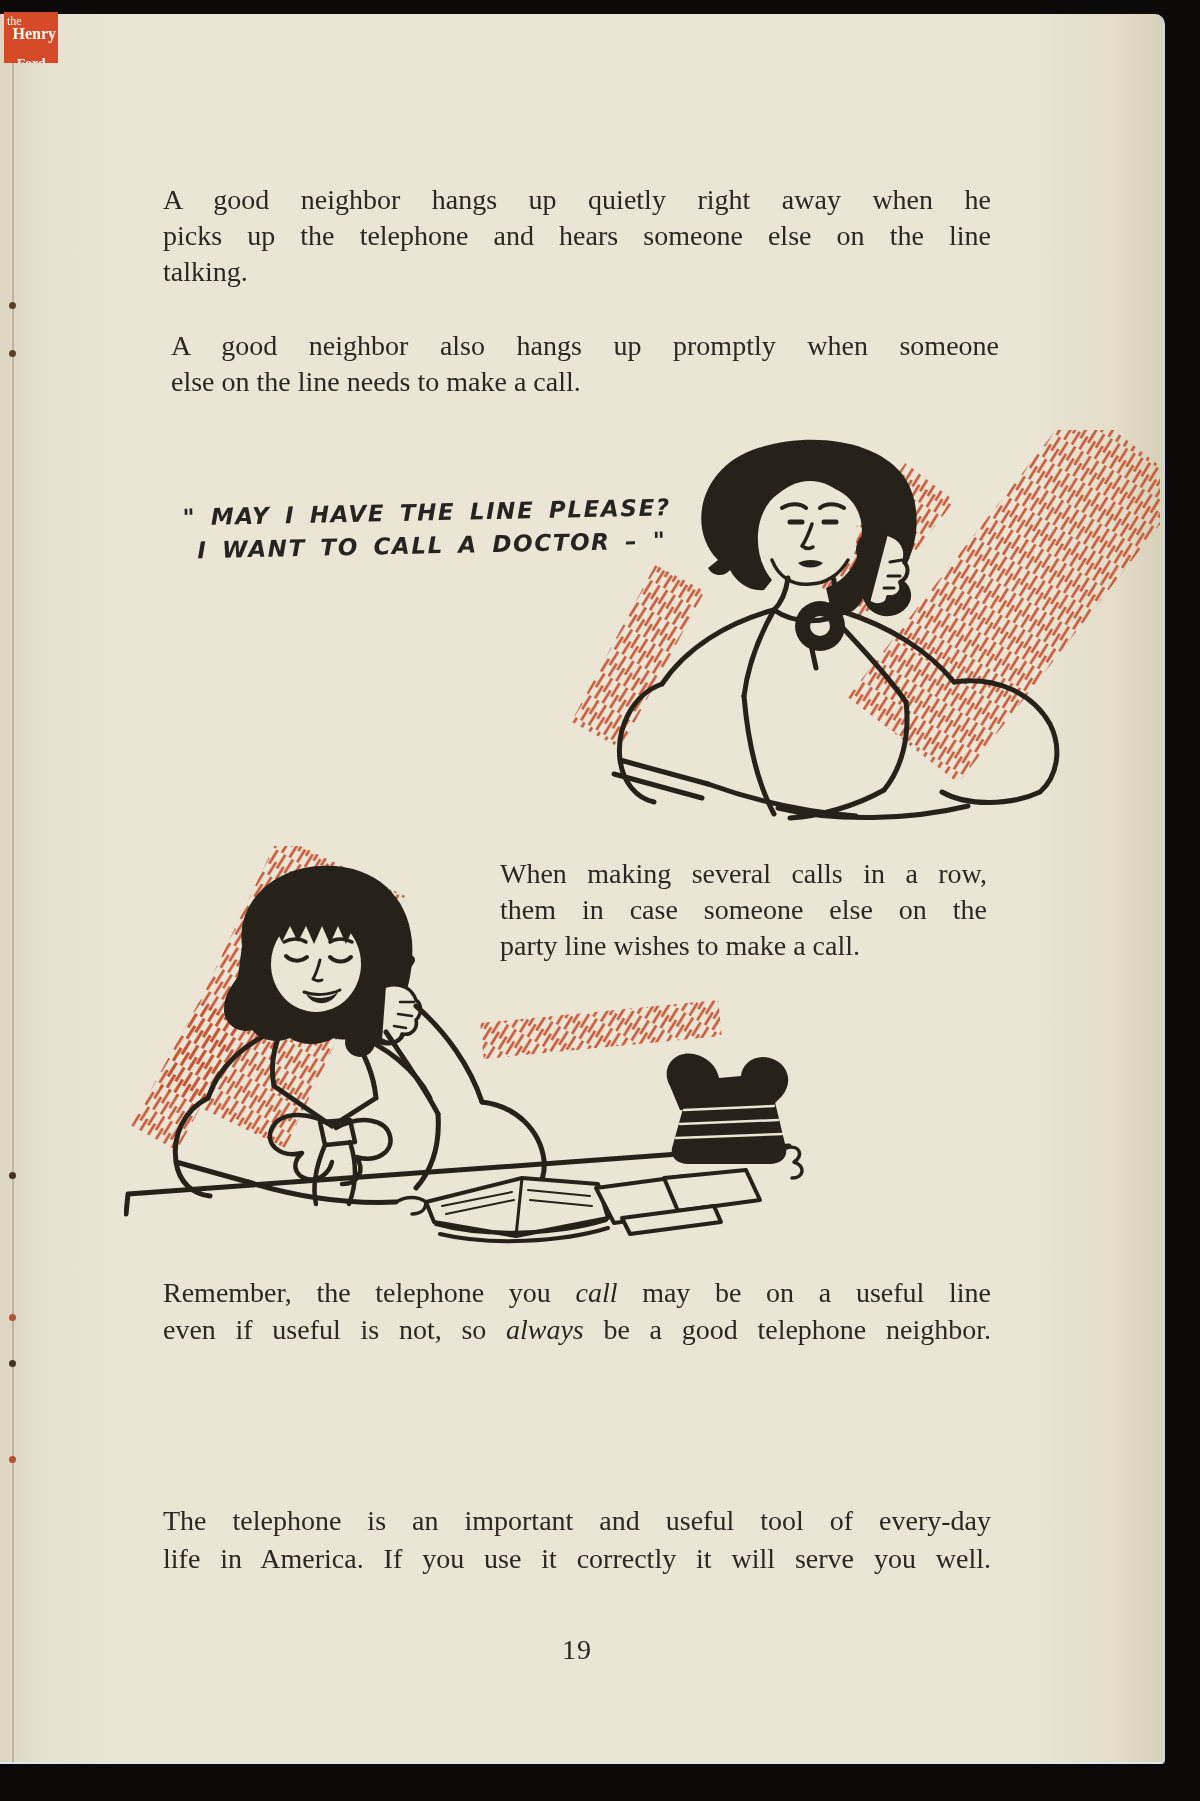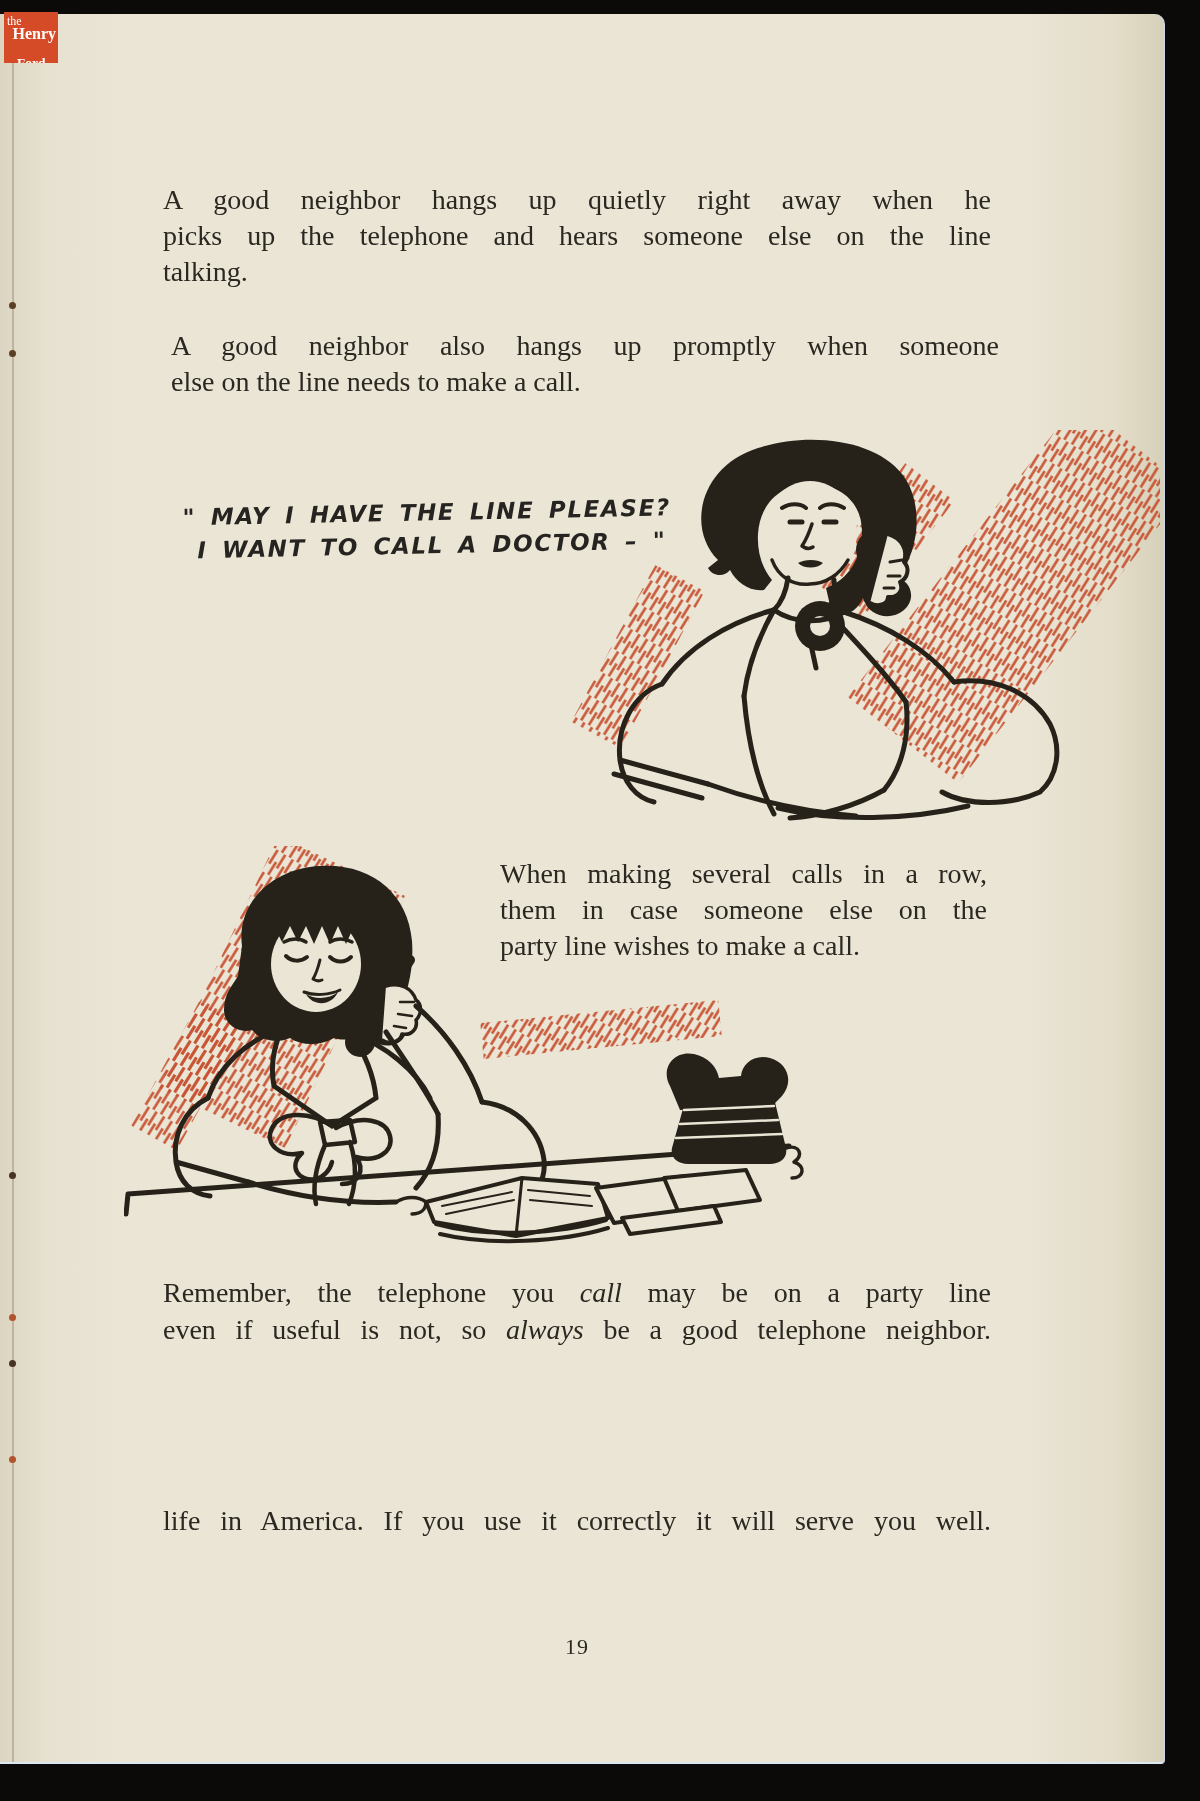--- a/index.html
+++ b/index.html
@@ -45,21 +45,21 @@
   .quote {
     position:absolute; left:183px; top:482px; width:520px;
     font-family:"DejaVu Sans", sans-serif; font-weight:bold; font-style:italic;
     font-size:23px; line-height:33px; letter-spacing:1.6px; word-spacing:5px;
     color:#262420; transform:rotate(-1.2deg);
   }
   .quote .l2 { display:block; margin-left:14px; }
   .quote .l1 { display:block; }
 
   .pagenum { position:absolute; left:163px; top:1620px; width:828px; text-align:center;
-             font-size:22px; letter-spacing:1px; color:#2b2822; }
+             font-size:28px; letter-spacing:1px; color:#2b2822; }
 
   
   .illus { position:absolute; }
   #illus-woman { left:558px; top:416px; width:602px; height:394px; }
   #illus-girl  { left:124px; top:832px; width:690px; height:428px; }
 </style>
 </head>
 <body>
 
 <div class="page">
@@ -172,25 +172,26 @@
       <g>
         <path fill="#262219" stroke="none" d="M548,302 L562,252 C564,240 574,232 586,232 L626,232 C638,232 648,240 650,252 L662,302 C664,312 656,318 646,318 L564,318 C554,318 546,312 548,302 Z"></path>
         <path fill="#262219" stroke="none" d="M546,240 C536,222 550,204 570,208 C584,211 593,221 595,232 L617,230 C618,218 630,208 646,212 C664,217 670,236 658,250 L648,260 L556,264 Z"></path>
         <path d="M560,264 L650,260 M556,278 L654,274 M552,292 L658,288" stroke="#eae5d5" stroke-width="2.5"></path>
         <path d="M662,302 C676,298 680,310 670,316 C682,320 680,332 668,332" stroke-width="3.5"></path>
       </g>
     </g>
   </svg>
 
   <div class="para" id="p4">
-    <span class="jl"><span>Remember, the telephone you </span><em>call</em><span> may be on a party line</span></span>
+    <span class="jl"><span>Remember, the telephone you </span><em>call</em><span> may be on a useful line</span></span>
     <span class="jl"><span>even if useful is not, so </span><em>always</em><span> be a good telephone neighbor.</span></span>
   </div>
 
   <div class="para" id="p5">
+    <span class="jl">The telephone is an important and useful tool of every-day</span>
     <span class="jl">life in America. If you use it correctly it will serve you well.</span>
   </div>
 
   <div class="pagenum">19</div>
 </div>
 
 <div class="hf-logo">
   <div class="hf-the">the</div>
   <div class="hf-henry">Henry</div>
   <div class="hf-ford">Ford</div>

